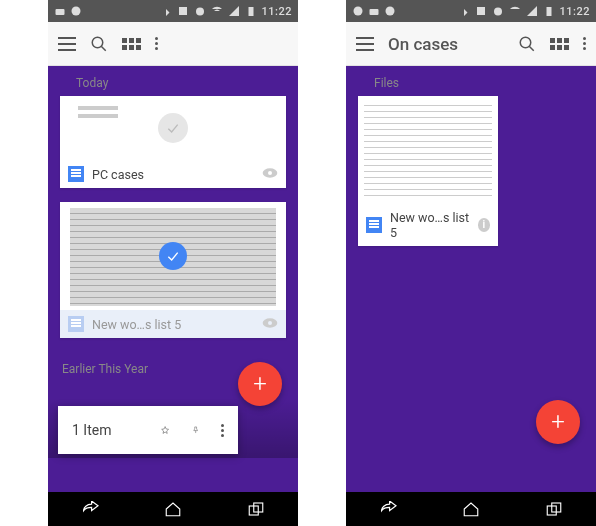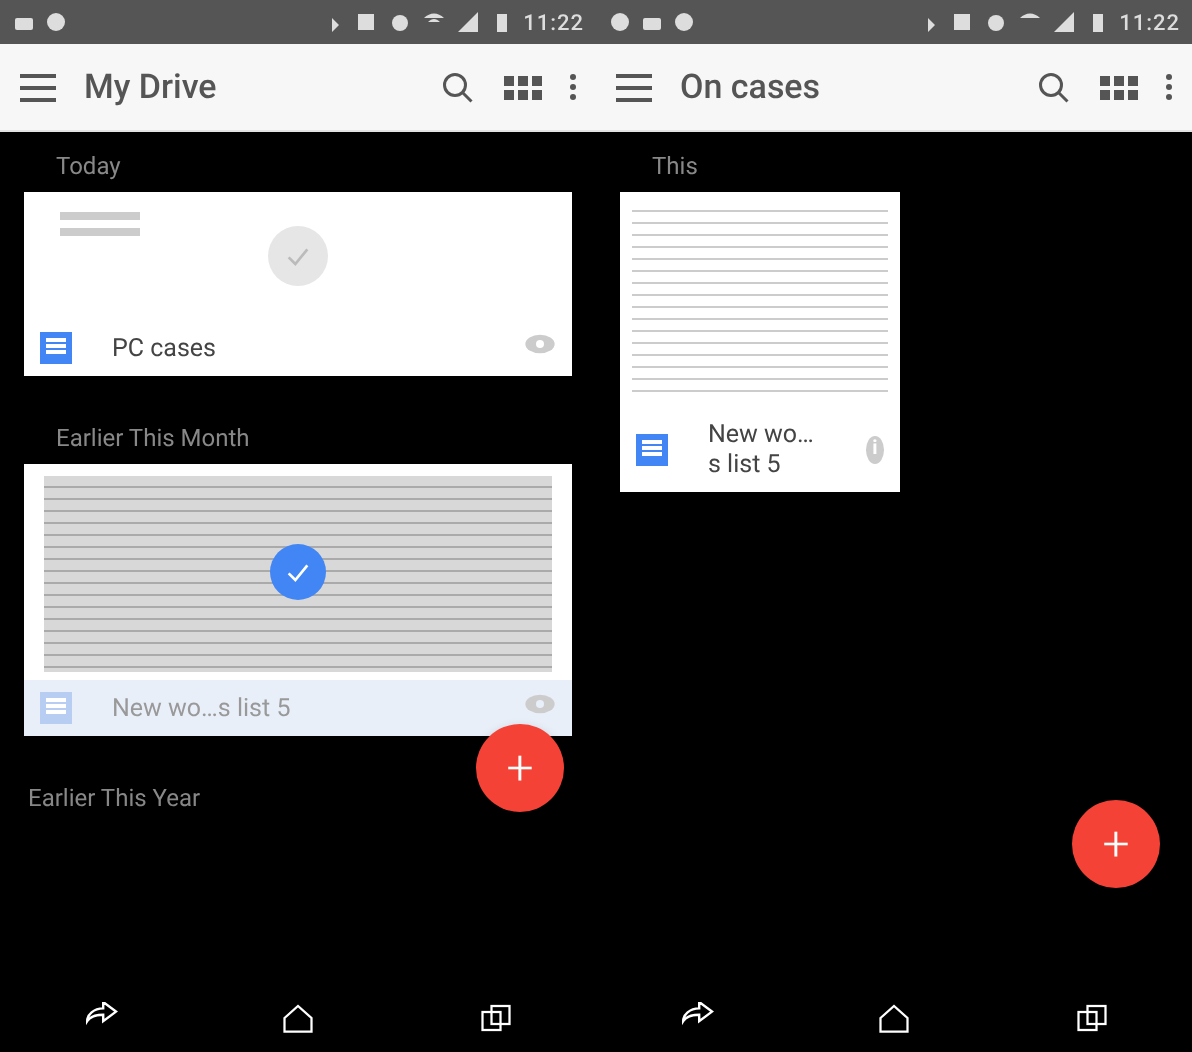--- a/index.html
+++ b/index.html
@@ -1,17 +1,17 @@
 <!DOCTYPE html>
 <html><head>
 <meta charset="utf-8">
 <style>
   * { box-sizing: border-box; margin: 0; padding: 0; }
   body { font-family: Roboto, Arial, sans-serif; background: #fff; width: 596px; height: 526px; overflow: hidden; display: flex; justify-content: space-between; }
-  .phone { width: 325px; height: 526px; background: #000000; position: relative; overflow: hidden; display: flex; flex-direction: column; }
+  .phone { width: 325px; height: 526px; background: #4c1d95; position: relative; overflow: hidden; display: flex; flex-direction: column; margin-left: 48px; }
 
   
   .status { height: 22px; background: #555; color: #ddd; display: flex; align-items: center; justify-content: flex-end; font-size: 11px; padding: 0 6px; gap: 5px; }
   .status .left-ico { position: absolute; left: 6px; display: flex; gap: 4px; align-items: center; }
   .status svg { fill: #ddd; }
   .status .clock { font-weight: 500; letter-spacing: 0.5px; }
   .ico { width: 12px; height: 12px; display: inline-block; }
 
   
   .appbar { height: 44px; background: #f7f7f7; display: flex; align-items: center; padding: 0 10px; gap: 14px; color: #555; border-bottom: 1px solid rgba(0,0,0,0.08); }
@@ -39,21 +39,21 @@
   .thumb .docpage.lines { background: repeating-linear-gradient(#fff, #fff 5px, #ccc 5px, #ccc 6px); }
   .selected .thumb .docpage.lines { background: repeating-linear-gradient(#d8d8d8, #d8d8d8 5px, #aaa 5px, #aaa 6px); }
   .thumb .docpage.toplines { background: #fff; }
   .thumb .docpage.toplines::before { content:""; position:absolute; top:4px; left:8px; width:40px; height:4px; background:#ccc; box-shadow: 0 8px 0 #ccc; }
 
   .check-grey { width: 30px; height: 30px; border-radius: 50%; background: #e6e6e6; display: flex; align-items: center; justify-content: center; position: relative; z-index: 2; }
   .check-blue { width: 28px; height: 28px; border-radius: 50%; background: #4285f4; display: flex; align-items: center; justify-content: center; position: relative; z-index: 2; }
   .check-blue svg, .check-grey svg { fill: none; stroke: #fff; stroke-width: 2; }
   .check-grey svg { stroke: #bbb; }
 
-  .filerow { display: flex; align-items: center; gap: 20px; padding: 6px 8px; font-size: 12.5px; color: #444; }
+  .filerow { display: flex; align-items: center; gap: 8px; padding: 6px 8px; font-size: 12.5px; color: #444; }
   .filerow.sel { background: #e9eff9; color: #999; }
   .docs-ico { width: 16px; height: 16px; background: #4285f4; position: relative; flex-shrink: 0; }
   .docs-ico::before { content:""; position:absolute; top:3px; left:3px; right:3px; height:2px; background:#fff; box-shadow: 0 3px 0 #fff, 0 6px 0 #fff; }
   .filerow.sel .docs-ico { background:#b8cdf2; }
   .filerow .eye { margin-left:auto; }
   .filerow .info-i { margin-left:auto; width:14px; height:14px; border-radius:50%; background:#ccc; color:#fff; font-size:10px; font-weight:bold; text-align:center; line-height:14px; }
 
   
   .fab { position: absolute; right: 16px; bottom: 48px; width: 44px; height: 44px; border-radius: 50%; background: #f44336; box-shadow: 0 3px 6px rgba(0,0,0,0.3); display: flex; align-items: center; justify-content: center; color: #fff; font-size: 24px; font-weight: 300; }
   .phone-left .fab { bottom: 86px; }
@@ -109,21 +109,20 @@
       </svg>
     <span class="clock">11:22</span>
   </div>
 
   <div class="appbar">
     <div class="ham">
         <span></span>
         <span></span>
         <span></span>
       </div>
-    <div class="title">My Drive</div>
     <div class="toolbar-icons">
       <svg width="18" height="18" viewBox="0 0 24 24">
           <circle cx="10" cy="10" r="7" fill="none" stroke="#555" stroke-width="2"></circle>
           <line x1="15" y1="15" x2="21" y2="21" stroke="#555" stroke-width="2"></line>
         </svg>
       <div class="grid-ico">
           <div class="r">
             <span></span>
             <span></span>
             <span></span>
@@ -157,21 +156,20 @@
       <div class="filerow">
         <span class="docs-ico"></span>
         <span>PC cases</span>
         <span class="eye"><svg width="16" height="12" viewBox="0 0 24 16">
               <ellipse cx="12" cy="8" rx="11" ry="7"></ellipse>
               <circle cx="12" cy="8" r="3" fill="#fff"></circle>
             </svg></span>
       </div>
     </div>
 
-    <div class="section-hd">Earlier This Month</div>
 
     <div class="card selected">
       <div class="thumb big">
         <div class="docpage lines"></div>
         <div class="check-blue">
           <svg width="16" height="16" viewBox="0 0 24 24">
               <polyline points="5,13 10,18 19,7"></polyline>
             </svg>
         </div>
       </div>
@@ -182,20 +180,35 @@
               <ellipse cx="12" cy="8" rx="11" ry="7"></ellipse>
               <circle cx="12" cy="8" r="3" fill="#e9eff9"></circle>
             </svg></span>
       </div>
     </div>
 
     <div class="hdr-cut">Earlier This Year</div>
 
     <div class="fade"></div>
 
+    <div class="selbar">
+      <span class="cnt">1 Item</span>
+      <span class="spacer"></span>
+      <svg width="18" height="18" viewBox="0 0 24 24">
+          <path d="M12 2l2.9 6.9L22 10l-5.5 5 1.6 7L12 18l-6.1 4 1.6-7L2 10l7.1-1.1z" fill="none" stroke="#444" stroke-width="1.5"></path>
+        </svg>
+      <svg width="16" height="18" viewBox="0 0 24 24">
+          <path d="M9 2h6v7l3 3v2H6v-2l3-3zM12 14v8" fill="none" stroke="#444" stroke-width="1.5"></path>
+        </svg>
+      <div class="more-ico">
+          <span></span>
+          <span></span>
+          <span></span>
+        </div>
+    </div>
 
     <div class="fab">+</div>
   </div>
 
   <div class="navbar">
     <div class="nbtn">
         <svg width="20" height="16" viewBox="0 0 24 20">
           <path d="M14 4c-6 0-10 4-10 8 2-3 5-4 10-4v4l8-6-8-6z"></path>
         </svg>
       </div>
@@ -273,21 +286,21 @@
         </div>
       <div class="more-ico">
           <span></span>
           <span></span>
           <span></span>
         </div>
     </div>
   </div>
 
   <div class="content">
-    <div class="section-hd">This</div>
+    <div class="section-hd">Files</div>
 
     <div class="card" style="width:140px;">
       <div class="thumb big">
         <div class="docpage lines" style="top:4px;left:6px;right:6px;"></div>
       </div>
       <div class="filerow">
         <span class="docs-ico"></span>
         <span>New wo…s list 5</span>
         <span class="info-i">i</span>
       </div>

